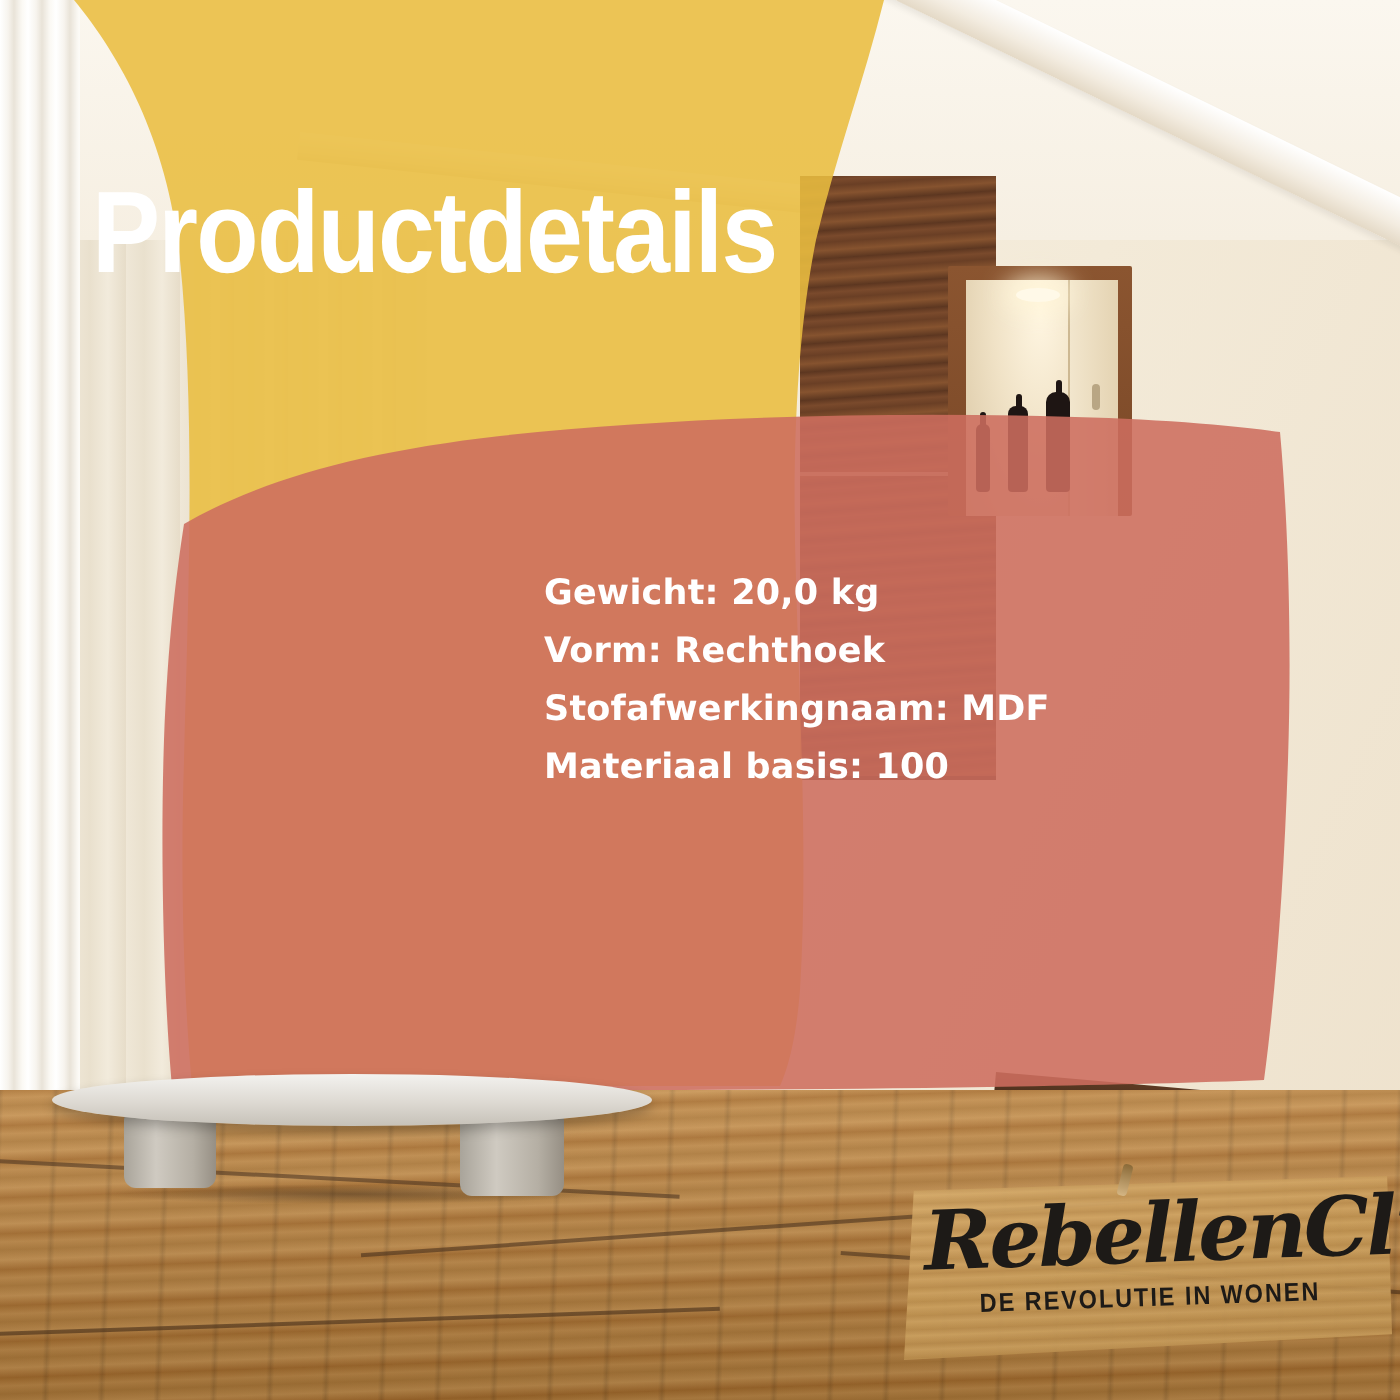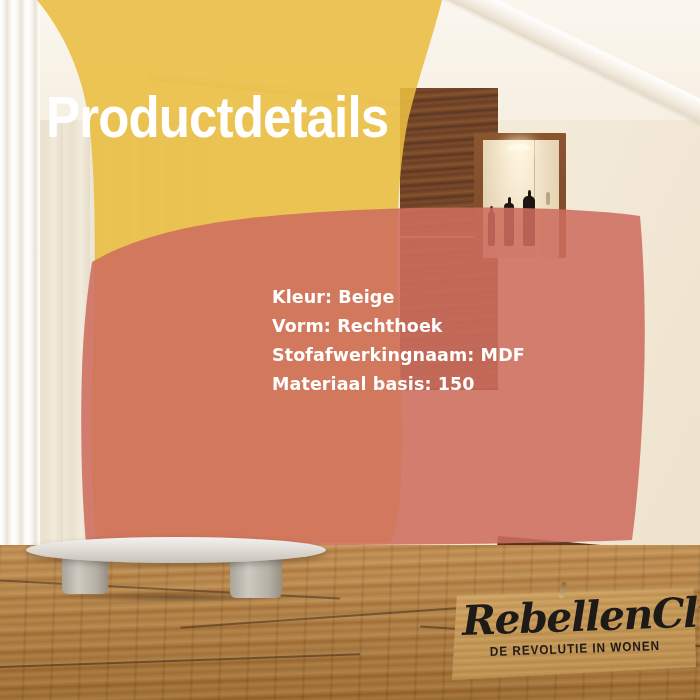--- a/index.html
+++ b/index.html
@@ -278,24 +278,24 @@
              C 642 440, 638 495, 632 540
              C 560 543, 420 545, 300 545
              C 210 545, 140 544, 86 543
              C 82 500, 80 430, 82 370
              C 84 320, 88 288, 92 262 Z" fill="#cd6d5f" fill-opacity="0.88"></path>
   </svg>
 
   <div class="title">Productdetails</div>
 
   <div class="details">
-    <div class="detail-line">Kleur: Beige</div>
+    <div class="detail-line">Gewicht: 20,0 kg</div>
     <div class="detail-line">Vorm: Rechthoek</div>
     <div class="detail-line">Stofafwerkingnaam: MDF</div>
-    <div class="detail-line">Materiaal basis: 150</div>
+    <div class="detail-line">Materiaal basis: 100</div>
   </div>
 
   <div class="leg-shadow"></div>
   <div class="leg leg1"></div>
   <div class="leg leg2"></div>
   <div class="table-top"></div>
 
   <div class="logo-wrap">
     <div class="logo-banner"></div>
     <div class="logo-grain"></div>

